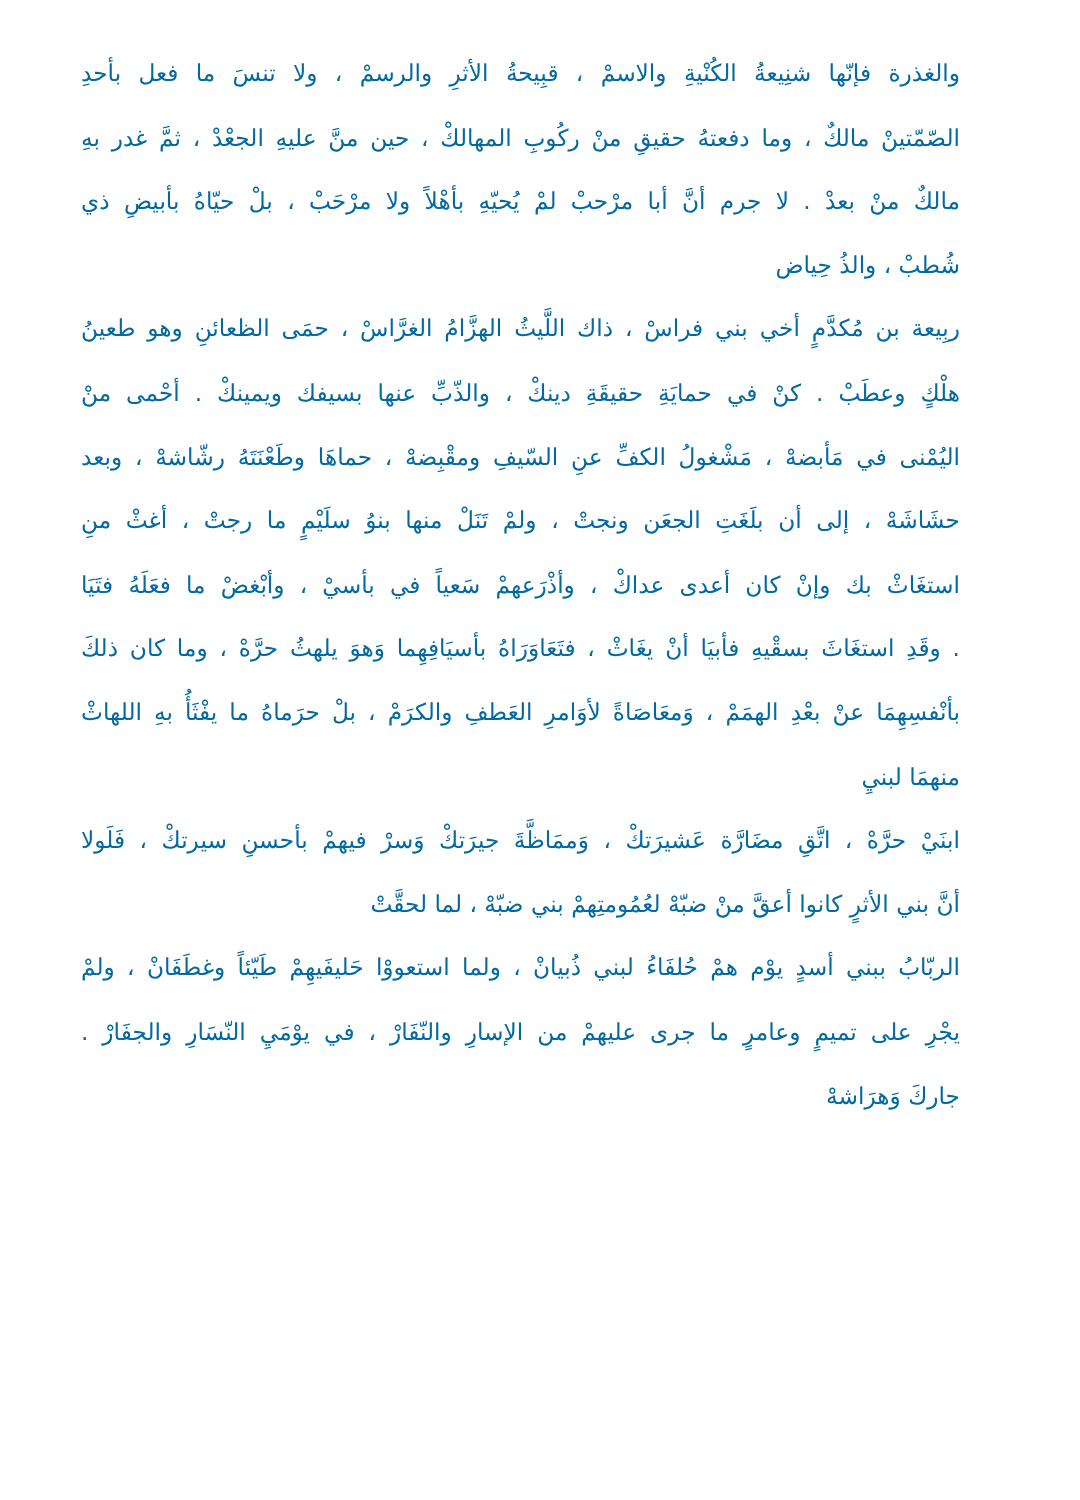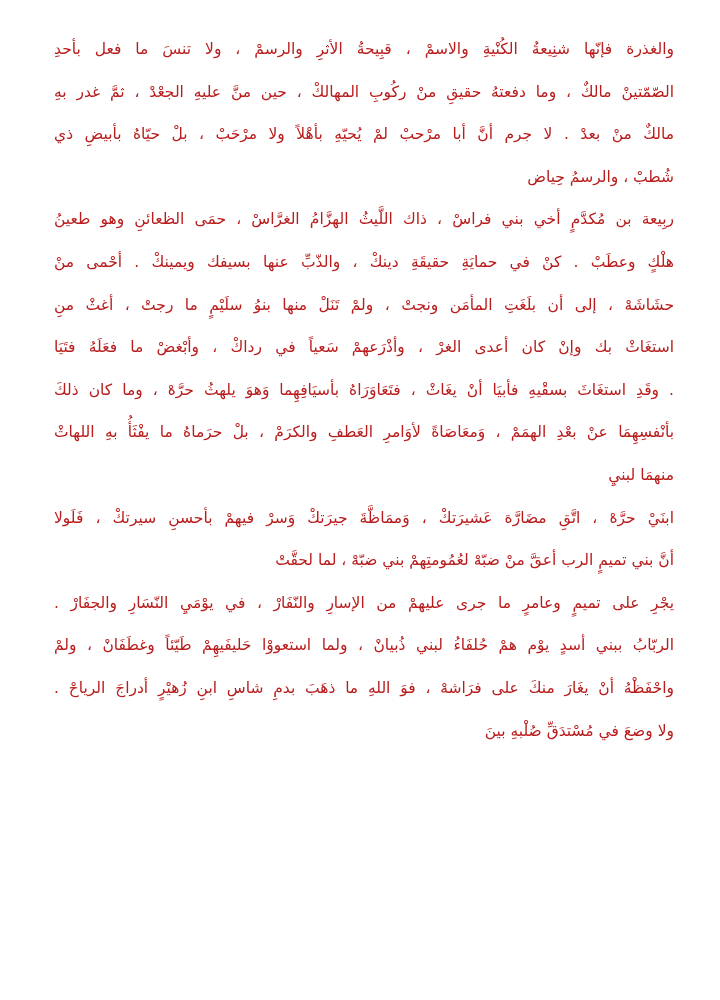--- a/index.html
+++ b/index.html
@@ -9,26 +9,26 @@
   }
   body {
     width: 720px;
     height: 1000px;
     overflow: hidden;
   }
   .page {
     box-sizing: border-box;
     width: 720px;
     height: 1000px;
-    padding: 28px 46px 0 54px;
+    padding: 28px 80px 0 54px;
     direction: rtl;
     unicode-bidi: embed;
     font-family: "DejaVu Sans", sans-serif;
     font-size: 15.5px;
-    color: #b91c1c;
+    color: #0369a1;
     background: #ffffff;
   }
   p.para {
     margin: 0;
     padding: 0;
   }
   .line {
     height: 42.6px;
     line-height: 42.6px;
     white-space: nowrap;
@@ -43,44 +43,42 @@
 </style>
 </head>
 <body>
 
 <div class="page">
 
   <p class="para">
     <span class="line" style="display:block">والغذرة فإنّها شنِيعةُ الكُنْيةِ والاسمْ ، قبِيحةُ الأثرِ والرسمْ ، ولا تنسَ ما فعل بأحدِ</span>
     <span class="line" style="display:block">الصّمّتينْ مالكٌ ، وما دفعتهُ حقيقِ منْ ركُوبِ المهالكْ ، حين منَّ عليهِ الجعْدْ ، ثمَّ غدر بهِ</span>
     <span class="line" style="display:block">مالكٌ منْ بعدْ . لا جرم أنَّ أبا مرْحبْ لمْ يُحيّهِ بأهْلاً ولا مرْحَبْ ، بلْ حيّاهُ بأبيضِ ذي</span>
-    <span class="line last" style="display:block">شُطبْ ، والرسمُ حِياض</span>
+    <span class="line last" style="display:block">شُطبْ ، والذُ حِياض</span>
   </p>
 
   <p class="para">
     <span class="line" style="display:block">ربِيعة بن مُكدَّمٍ أخي بني فراسْ ، ذاك اللَّيثُ الهزَّامُ الغرَّاسْ ، حمَى الظعائنِ وهو طعينُ</span>
     <span class="line" style="display:block">هلْكٍ وعطَبْ . كنْ في حمايَةِ حقيقَةِ دينكْ ، والذّبِّ عنها بسيفك ويمينكْ . أحْمى منْ</span>
+    <span class="line" style="display:block">اليُمْنى في مَأبضهْ ، مَشْغولُ الكفِّ عنِ السّيفِ ومقْبِضهْ ، حماهَا وطَعْنَتَهُ رشّاشهْ ، وبعد</span>
   </p>
 
   <p class="para">
-    <span class="line" style="display:block">حشَاشَهْ ، إلى أن بلَغَتِ المأمَن ونجتْ ، ولمْ تَنَلْ منها بنوُ سلَيْمٍ ما رجتْ ، أغثْ منِ</span>
-    <span class="line" style="display:block">استغَاثْ بك وإنْ كان أعدى الغرْ ، وأذْرَعهمْ سَعياً في رداكْ ، وأبْغضْ ما فعَلَهُ فتَيَا</span>
+    <span class="line" style="display:block">حشَاشَهْ ، إلى أن بلَغَتِ الجعَن ونجتْ ، ولمْ تَنَلْ منها بنوُ سلَيْمٍ ما رجتْ ، أغثْ منِ</span>
+    <span class="line" style="display:block">استغَاثْ بك وإنْ كان أعدى عداكْ ، وأذْرَعهمْ سَعياً في بأسيْ ، وأبْغضْ ما فعَلَهُ فتَيَا</span>
     <span class="line" style="display:block">. وقَدِ استغَاثَ بسقْيهِ فأبيَا أنْ يغَاثْ ، فتَعَاوَرَاهُ بأسيَافِهِما وَهوَ يلهثُ حرَّهْ ، وما كان ذلكَ</span>
     <span class="line" style="display:block">بأنْفسِهِمَا عنْ بعْدِ الهمَمْ ، وَمعَاصَاةً لأوَامرِ العَطفِ والكرَمْ ، بلْ حرَماهُ ما يفْثَأُ بهِ اللهاثْ</span>
     <span class="line last" style="display:block">منهمَا لبنيِ</span>
   </p>
 
   <p class="para">
     <span class="line" style="display:block">ابنَيْ حرَّهْ ، اتَّقِ مضَارَّة عَشيرَتكْ ، وَممَاظَّةَ جيرَتكْ وَسرْ فيهمْ بأحسنِ سيرتكْ ، فَلَولا</span>
-    <span class="line last" style="display:block">أنَّ بني تميمٍ الرب أعقَّ منْ ضبّهْ لعُمُومتِهمْ بني ضبّهْ ، لما لحقَّتْ</span>
+    <span class="line last" style="display:block">أنَّ بني الأثرٍ كانوا أعقَّ منْ ضبّهْ لعُمُومتِهمْ بني ضبّهْ ، لما لحقَّتْ</span>
   </p>
 
   <p class="para">
+    <span class="line" style="display:block">الربّابُ ببني أسدٍ يوْم همْ حُلفَاءُ لبني ذُبيانْ ، ولما استعووْا حَليفَيهِمْ طَيّئاً وغطَفَانْ ، ولمْ</span>
     <span class="line" style="display:block">يجْرِ على تميمٍ وعامرٍ ما جرى عليهمْ من الإسارِ والنّفَارْ ، في يوْمَيِ النّسَارِ والجفَارْ .</span>
-    <span class="line" style="display:block">الربّابُ ببني أسدٍ يوْم همْ حُلفَاءُ لبني ذُبيانْ ، ولما استعووْا حَليفَيهِمْ طَيّئاً وغطَفَانْ ، ولمْ</span>
+    <span class="line last" style="display:block">جاركَ وَهرَاشهْ</span>
   </p>
 
-  <p class="para">
-    <span class="line" style="display:block">واحْفَظْهُ أنْ يغَارَ منكَ على فرَاشهْ ، فوَ اللهِ ما ذهَبَ بدمِ شاسِ ابنِ زُهيْرٍ أدراجَ الرياحْ .</span>
-    <span class="line last" style="display:block">ولا وضعَ في مُسْتدَقِّ صُلْبهِ بينَ</span>
-  </p>
 
 </div>
 
 </body></html>

